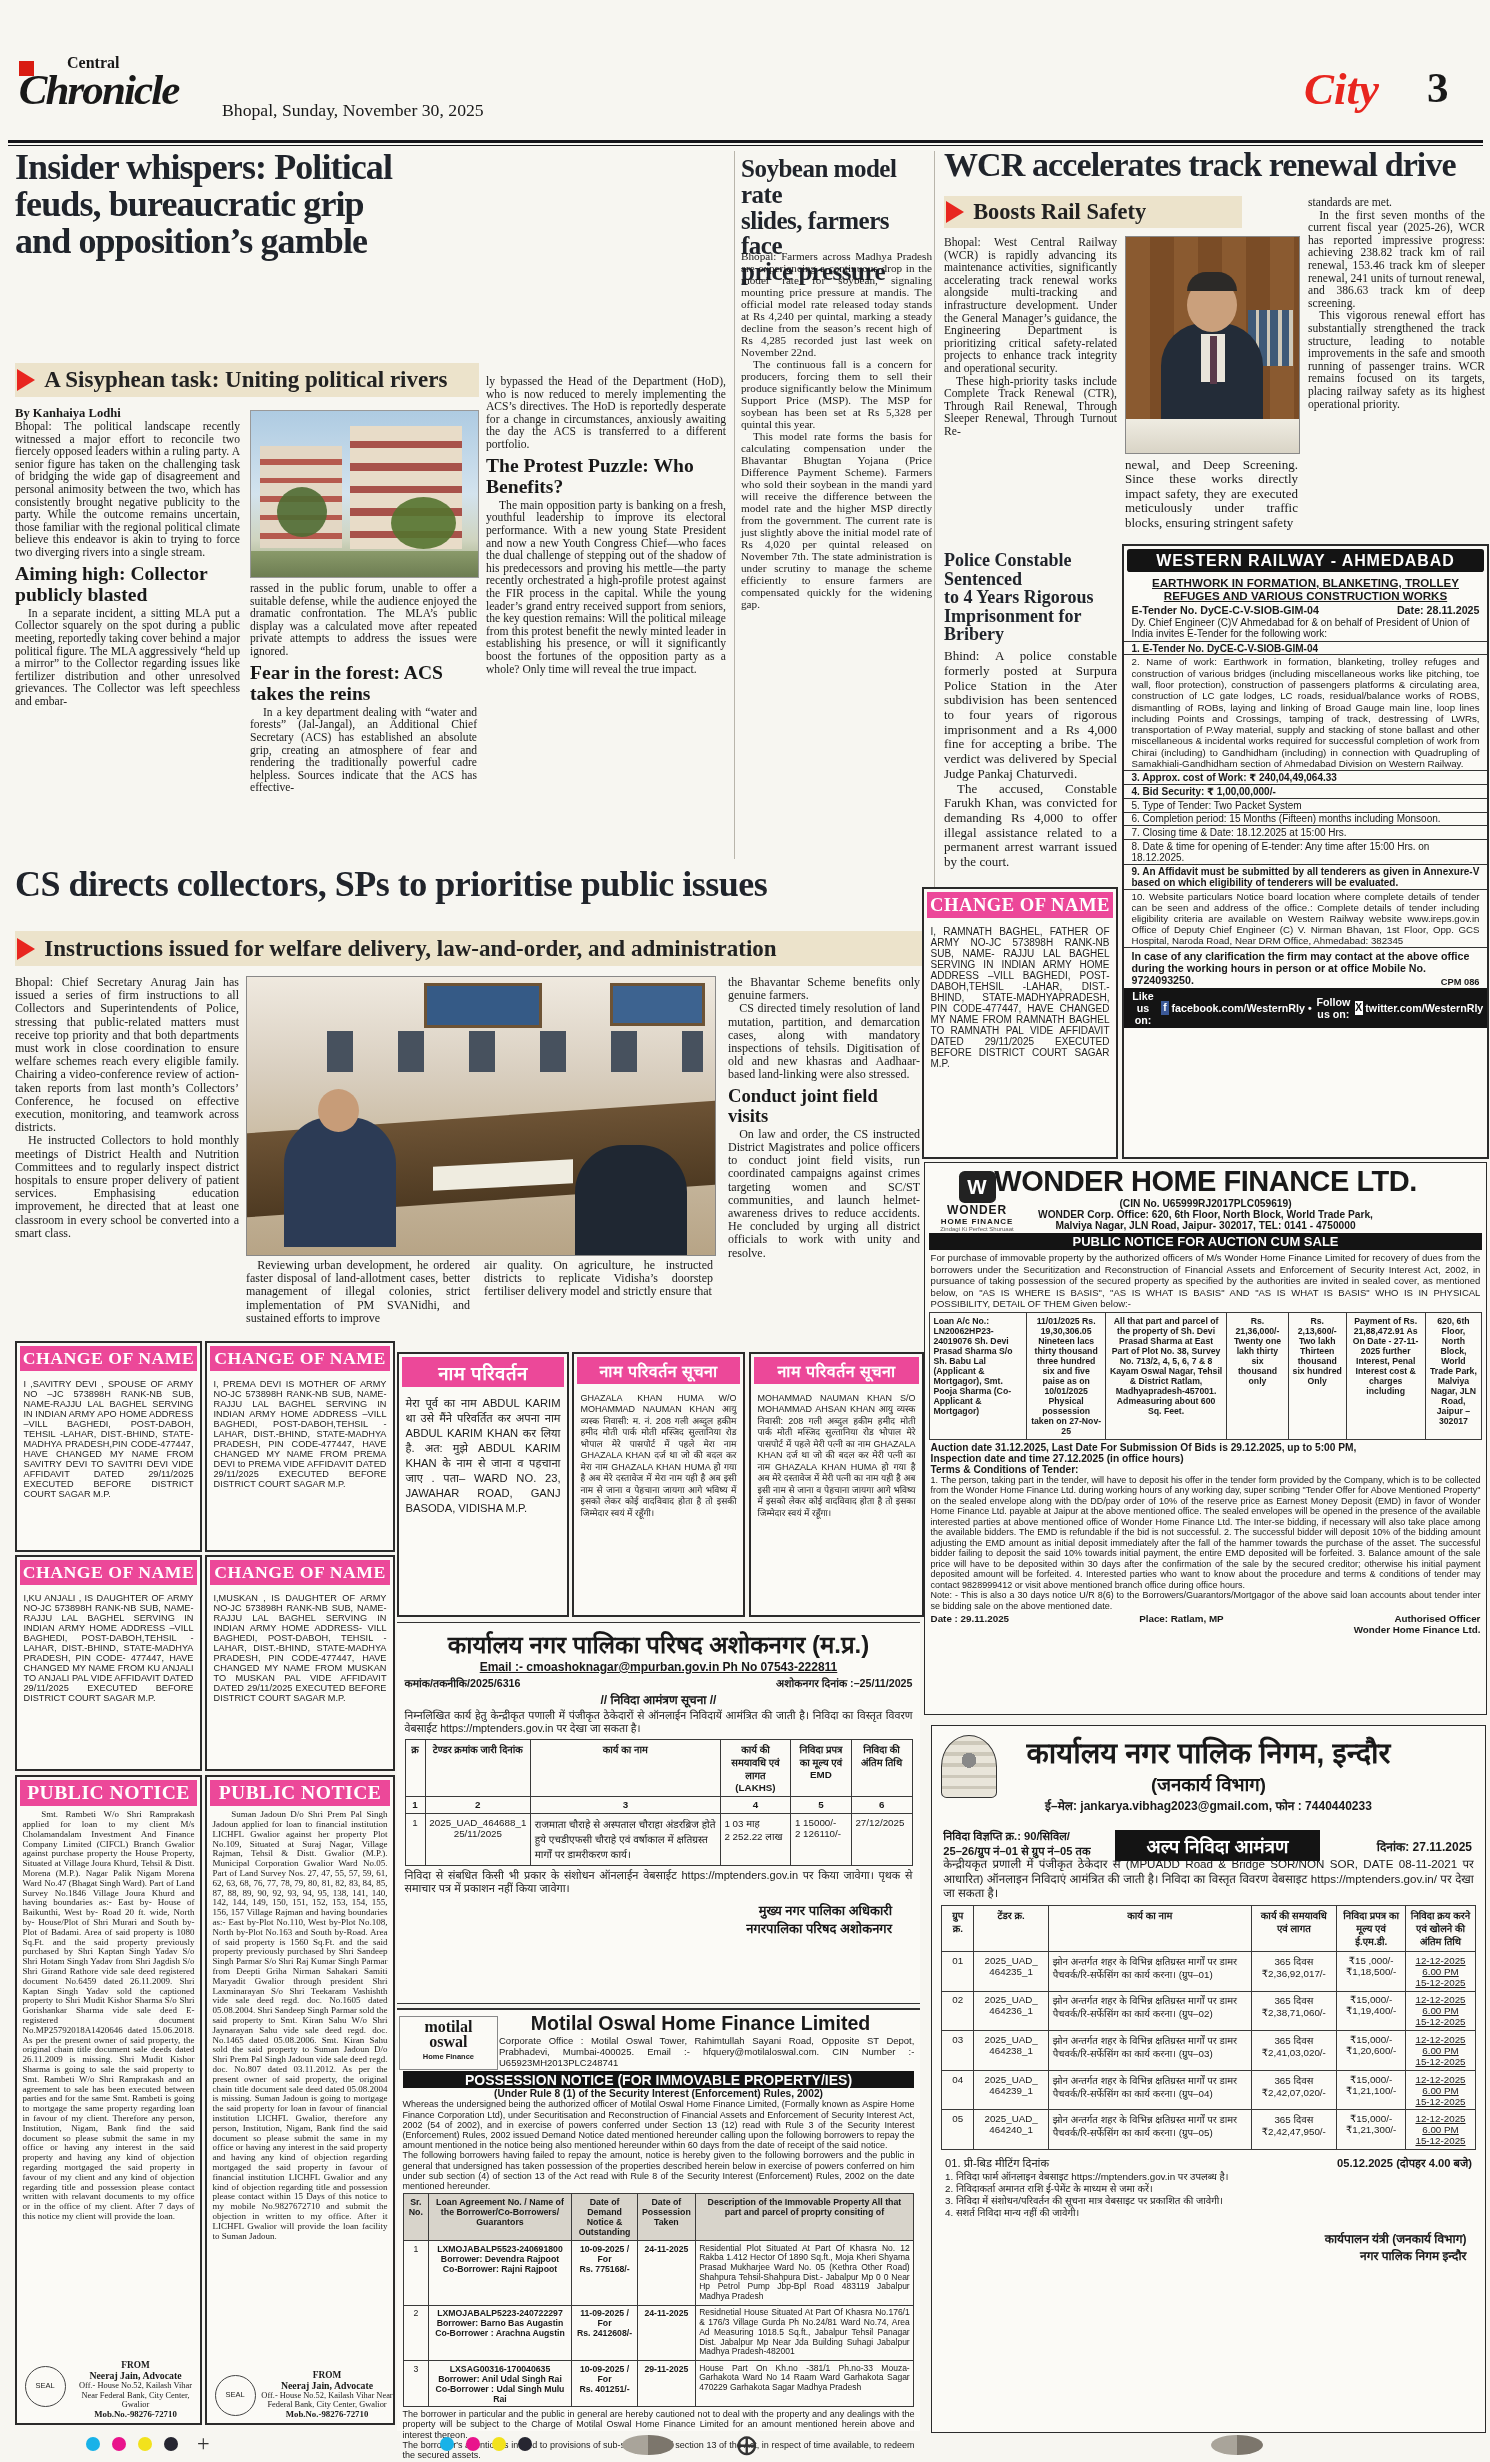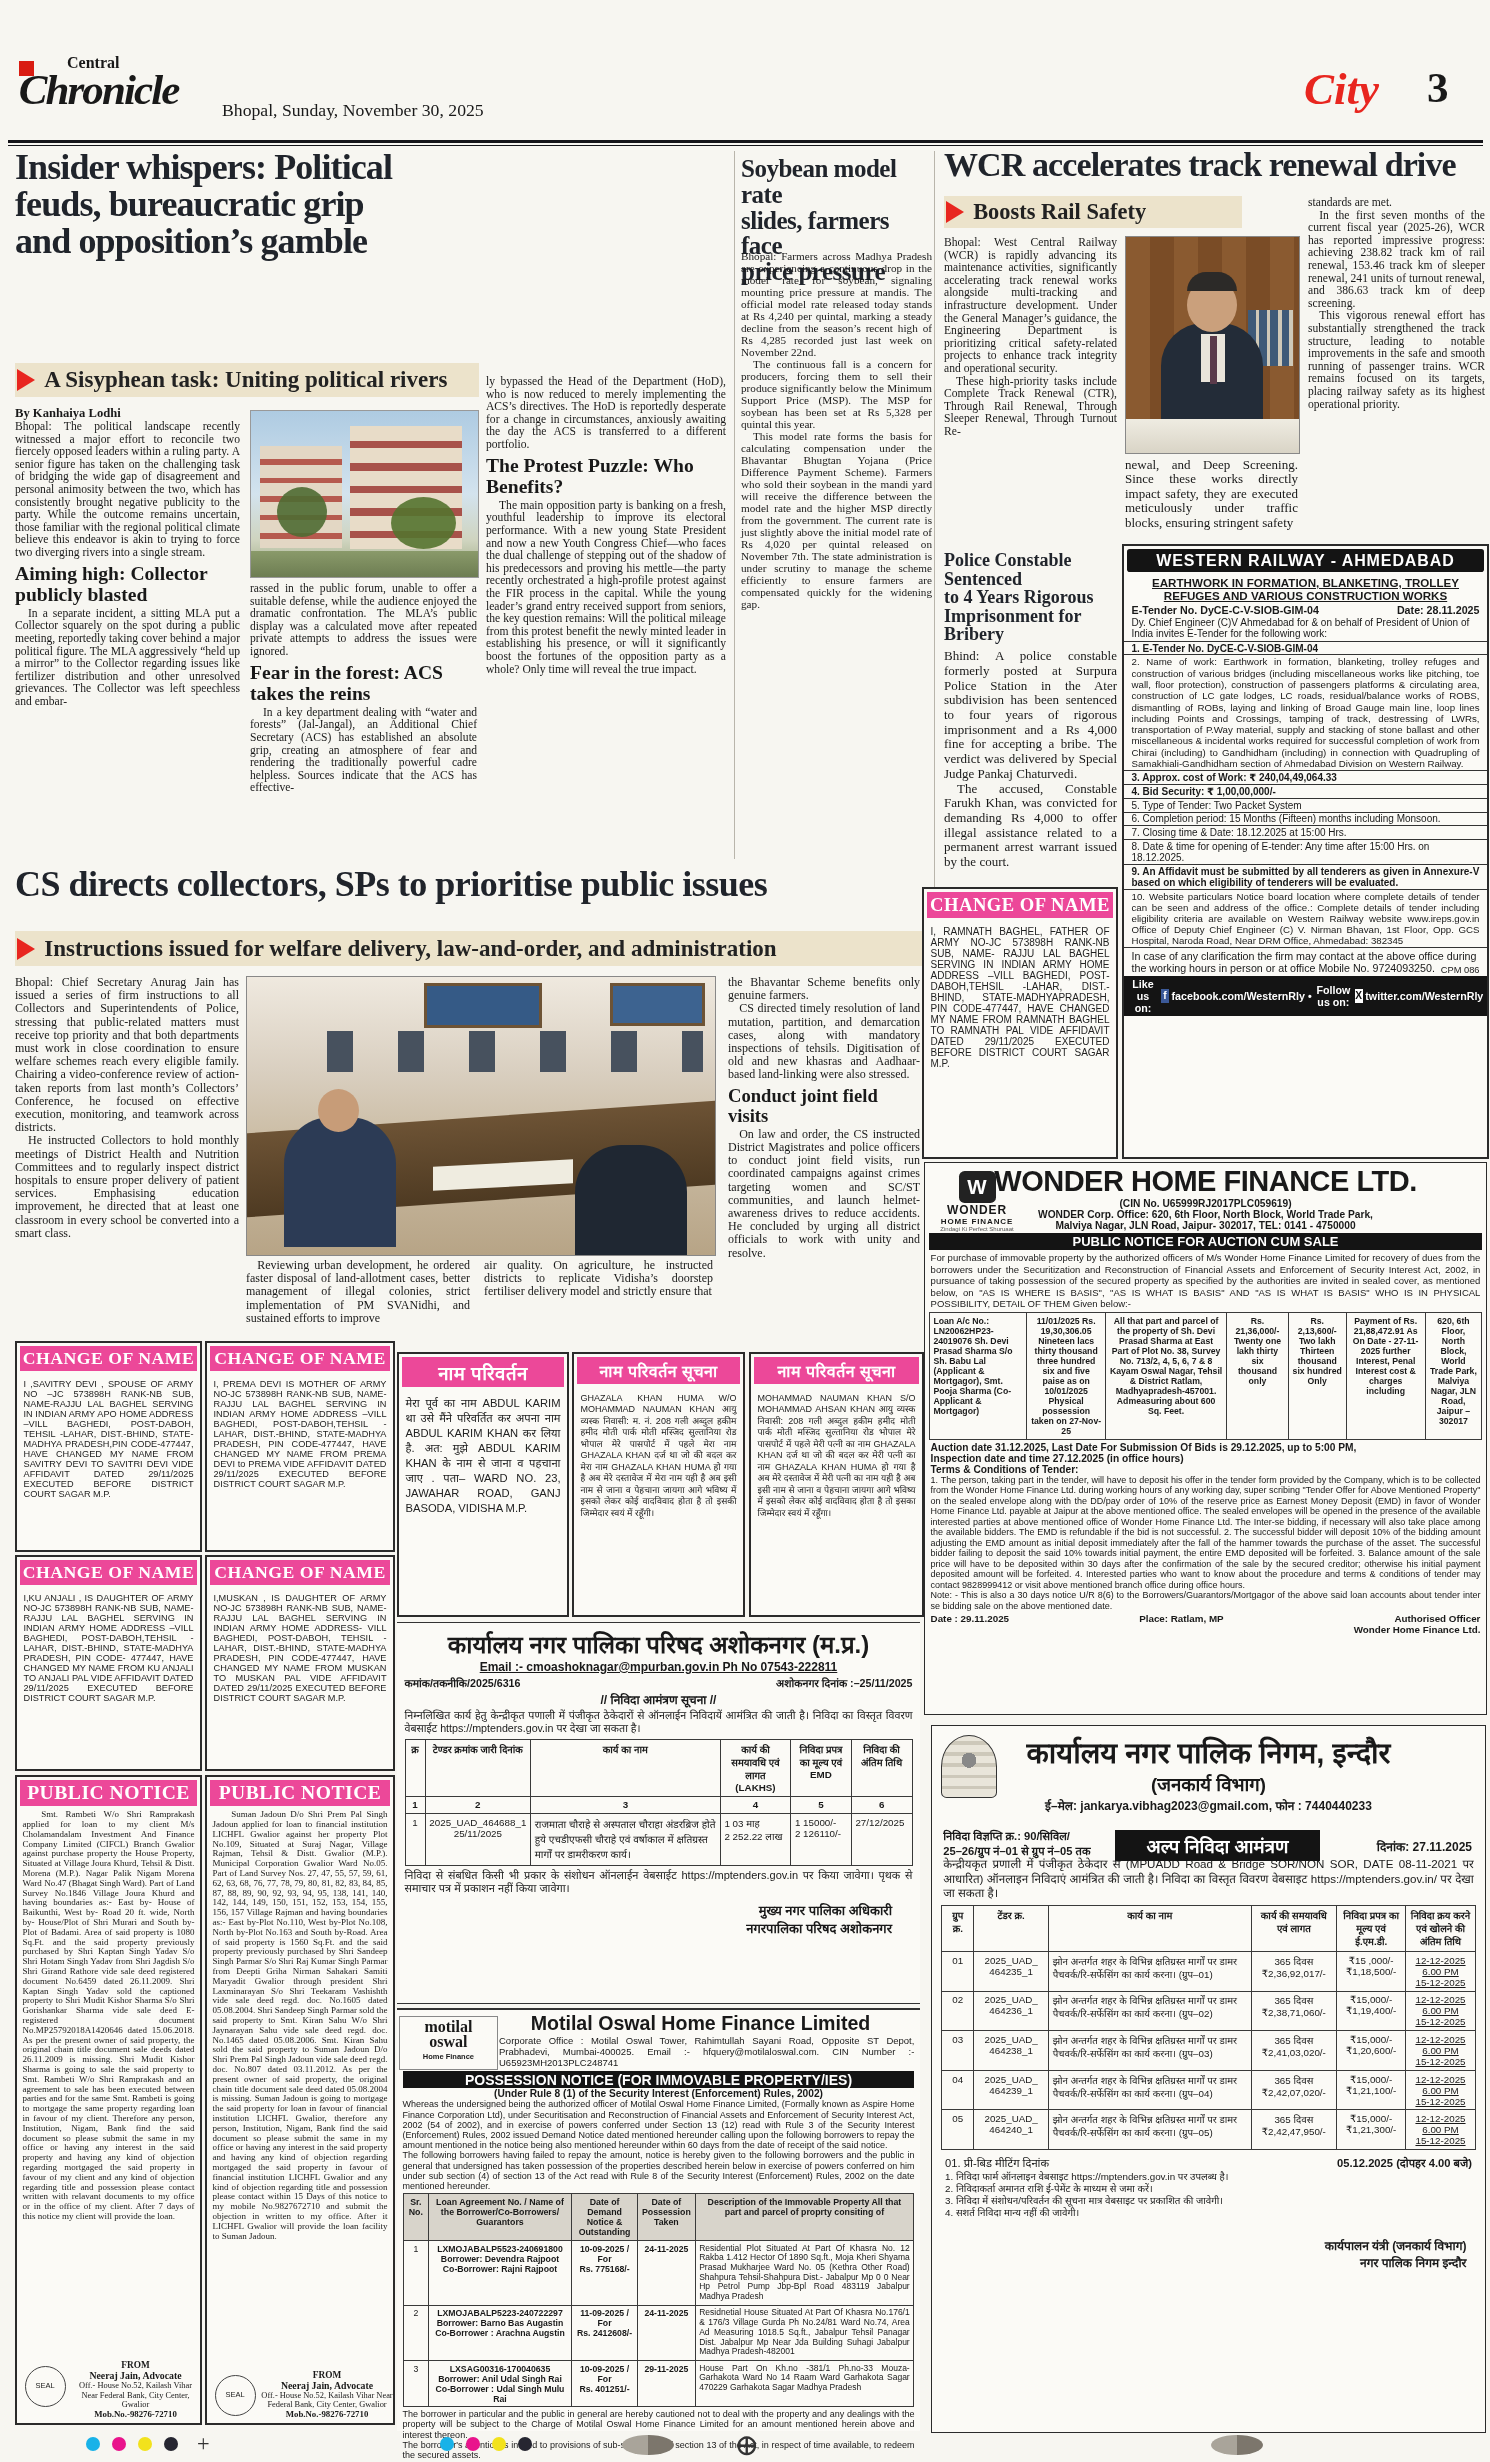--- a/index.html
+++ b/index.html
@@ -136,21 +136,21 @@
   <div style="font-size:10px;font-weight:bold;padding:0.9px 7.5px;border-bottom:1.3px solid #333">1. E-Tender No. DyCE-C-V-SIOB-GIM-04</div>
   <div style="font-size:9.7px;line-height:11.3px;text-align:justify;padding:0.9px 7.5px;border-bottom:1.3px solid #333">2. Name of work: Earthwork in formation, blanketing, trolley refuges and construction of various bridges (including miscellaneous works like pitching, toe wall, floor protection), construction of passengers platforms &amp; circulating area, construction of LC gate lodges, LC roads, residual/balance works of ROBS, dismantling of ROBs, laying and linking of Broad Gauge main line, loop lines including Points and Crossings, tamping of track, destressing of LWRs, transportation of P.Way material, supply and stacking of stone ballast and other miscellaneous &amp; incidental works required for successful completion of work from Chirai (including) to Gandhidham (including) in connection with Quadrupling of Samakhiali-Gandhidham section of Ahmedabad Division on Western Railway.</div>
   <div style="font-size:10px;font-weight:bold;padding:0.9px 7.5px;border-bottom:1.3px solid #333">3. Approx. cost of Work: ₹ 240,04,49,064.33</div>
   <div style="font-size:10px;font-weight:bold;padding:0.9px 7.5px;border-bottom:1.3px solid #333">4. Bid Security: ₹ 1,00,00,000/-</div>
   <div style="font-size:10px;padding:0.9px 7.5px;border-bottom:1.3px solid #333">5. Type of Tender: Two Packet System</div>
   <div style="font-size:10px;padding:0.9px 7.5px;border-bottom:1.3px solid #333">6. Completion period: 15 Months (Fifteen) months including Monsoon.</div>
   <div style="font-size:10px;padding:0.9px 7.5px;border-bottom:1.3px solid #333">7. Closing time &amp; Date: 18.12.2025 at 15:00 Hrs.</div>
   <div style="font-size:10px;padding:0.9px 7.5px;border-bottom:1.3px solid #333">8. Date &amp; time for opening of E-tender: Any time after 15:00 Hrs. on 18.12.2025.</div>
   <div style="font-size:10px;font-weight:bold;padding:0.9px 7.5px;border-bottom:1.3px solid #333">9. An Affidavit must be submitted by all tenderers as given in Annexure-V based on which eligibility of tenderers will be evaluated.</div>
   <div style="font-size:9.7px;line-height:11.2px;text-align:justify;padding:0.9px 7.5px;border-bottom:1.3px solid #333">10. Website particulars Notice board location where complete details of tender can be seen and address of the office.: Complete details of tender including eligibility criteria are available on Western Railway website www.ireps.gov.in Office of Deputy Chief Engineer (C) V. Nirman Bhavan, 1st Floor, Opp. GCS Hospital, Naroda Road, Near DRM Office, Ahmedabad: 382345</div>
-  <div style="font-size:10.7px;font-weight:normal;padding:1.9px 7.5px;position:relative">
+  <div style="font-size:10.7px;font-weight:bold;padding:1.9px 7.5px;position:relative">
     <span>In case of any clarification the firm may contact at the above office during the working hours in person or at office Mobile No. 9724093250.</span>
     <span style="position:absolute;right:7.5px;bottom:0.9px;font-size:9.3px">CPM 086</span>
   </div>
   <div class="blackbar" style="font-size:10.7px;padding:1.9px 3.7px;display:flex;align-items:center;justify-content:center">
     <span>Like us on:</span>
     <span class="socialbox" style="background:#3b5998;color:#fff">f</span>
     <span>facebook.com/WesternRly</span>&nbsp;•&nbsp;
     <span>Follow us on:</span>
     <span class="socialbox" style="background:#fff;color:#111">X</span>
     <span>twitter.com/WesternRly</span>
@@ -497,21 +497,21 @@
   </tbody>
     </table>
   <div style="display:flex;justify-content:space-between;padding:0 13px;font-size:11.2px">
     <span>01.   प्री-बिड मीटिंग दिनांक</span>
     <span class="b">05.12.2025 (दोपहर 4.00 बजे)</span>
   </div>
   <div style="font-size:9.8px;line-height:12px;padding:0.9px 13px">1.  निविदा फार्म ऑनलाइन वेबसाइट https://mptenders.gov.in पर उपलब्ध है।</div>
   <div style="font-size:9.8px;line-height:12px;padding:0 13px">2.  निविदाकर्ता अमानत राशि ई-पेमेंट के माध्यम से जमा करें।</div>
   <div style="font-size:9.8px;line-height:12px;padding:0 13px">3.  निविदा में संशोधन/परिवर्तन की सूचना मात्र वेबसाइट पर प्रकाशित की जावेगी।</div>
   <div style="font-size:9.8px;line-height:12px;padding:0 13px">4.  सशर्त निविदा मान्य नहीं की जावेगी।</div>
-  <div class="b" style="text-align:right;font-size:12px;padding-right:18.6px;margin-top:18px">कार्यपालन यंत्री (जनकार्य विभाग)</div>
+  <div class="b" style="text-align:right;font-size:12px;padding-right:18.6px;margin-top:11px">कार्यपालन यंत्री (जनकार्य विभाग)</div>
   <div class="b" style="text-align:right;font-size:12px;padding-right:18.6px">नगर पालिक निगम इन्दौर</div>
 </div>
 
 <div class="abs" style="left:0;top:2431px;width:1490px;height:28px">
   <div class="dot" style="left:86px;background:#18b2e8"></div>
   <div class="dot" style="left:112px;background:#e9148c"></div>
   <div class="dot" style="left:138px;background:#f2e21c"></div>
   <div class="dot" style="left:164px;background:#262631"></div>
   <div class="abs" style="left:197px;top:0;font-size:22.4px;color:#333">+</div>
   <div class="dot" style="left:440px;background:#18b2e8"></div>

